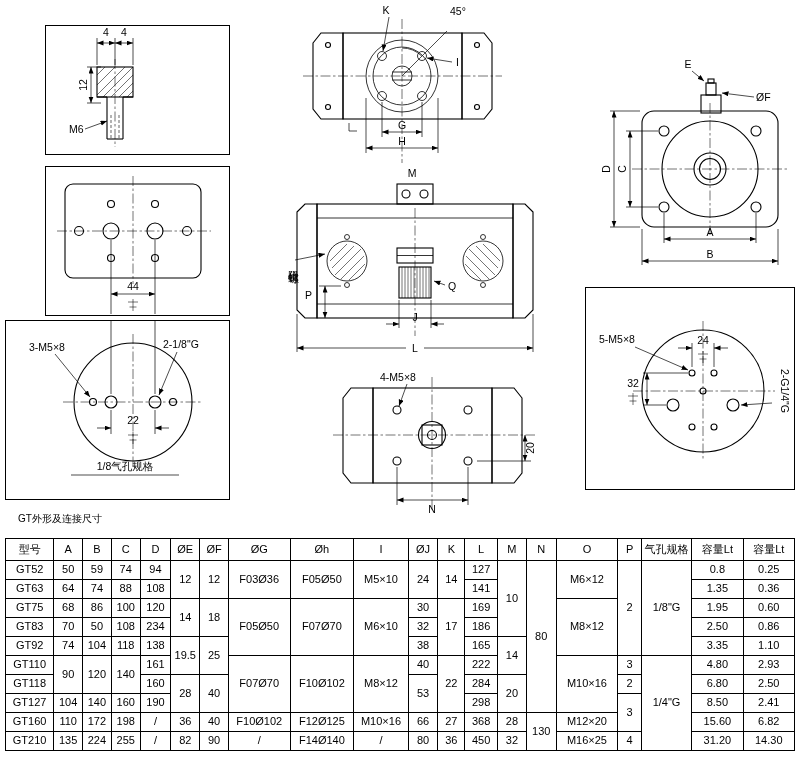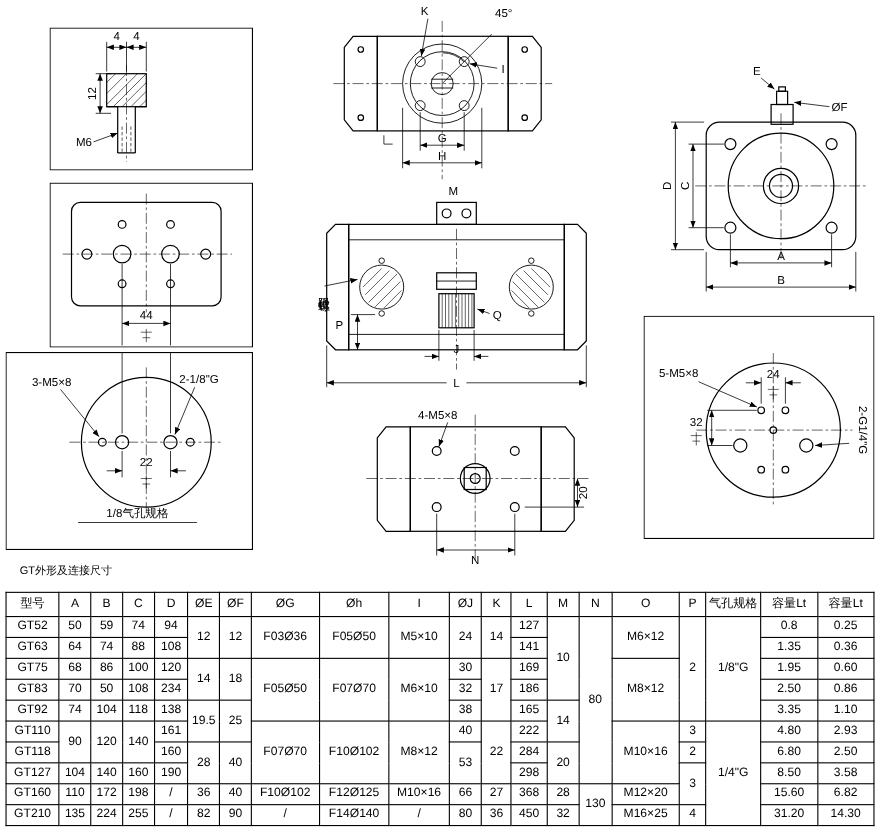--- a/index.html
+++ b/index.html
@@ -533,21 +533,21 @@
       </tr>
       <tr>
         <td>GT127</td>
         <td>104</td>
         <td>140</td>
         <td>160</td>
         <td>190</td>
         <td>298</td>
         <td rowspan="2">3</td>
         <td>8.50</td>
-        <td>3.58</td>
+        <td>2.41</td>
       </tr>
       <tr>
         <td>GT160</td>
         <td>110</td>
         <td>172</td>
         <td>198</td>
         <td>/</td>
         <td>36</td>
         <td>40</td>
         <td>F10Ø102</td>

